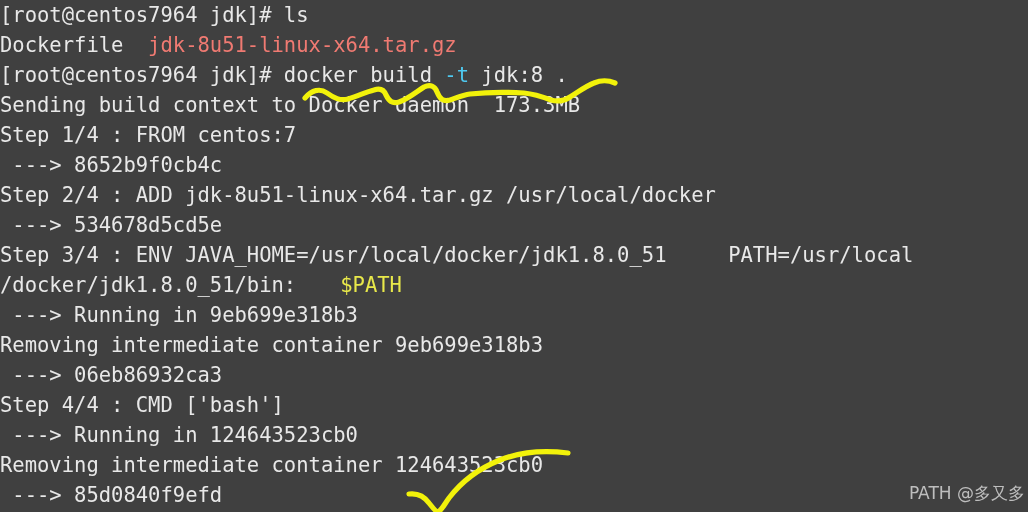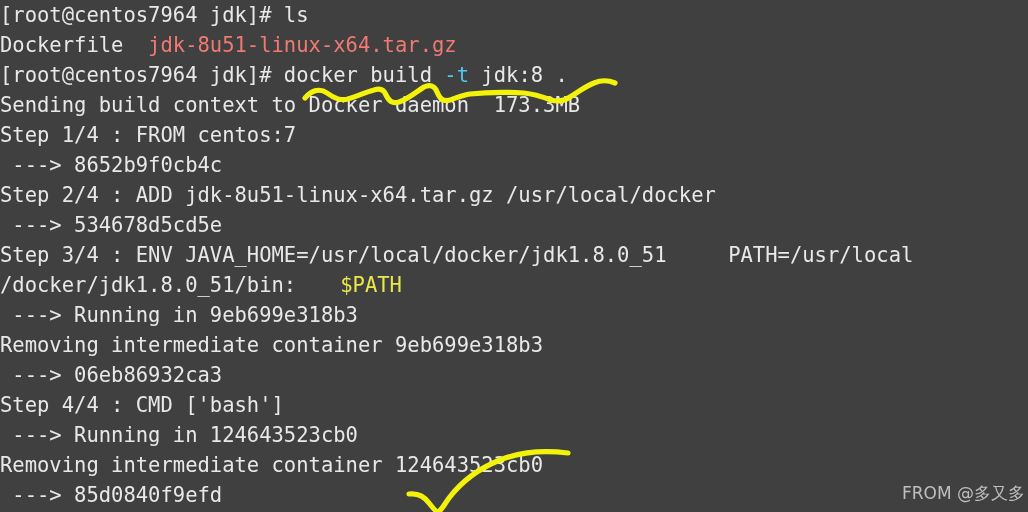--- a/index.html
+++ b/index.html
@@ -81,15 +81,15 @@
 
   <div id="lines"><div class="ln"><span class="c-white">[root@centos7964 jdk]# ls</span></div><div class="ln"><span class="c-white">Dockerfile  </span><span class="c-red">jdk-8u51-linux-x64.tar.gz</span></div><div class="ln"><span class="c-white">[root@centos7964 jdk]# docker build </span><span class="c-cyan">-t</span><span class="c-white"> jdk:8 .</span></div><div class="ln"><span class="c-white">Sending build context to Docker daemon  173.3MB</span></div><div class="ln"><span class="c-white">Step 1/4 : FROM centos:7</span></div><div class="ln"><span class="c-white"> ---&gt; 8652b9f0cb4c</span></div><div class="ln"><span class="c-white">Step 2/4 : ADD jdk-8u51-linux-x64.tar.gz /usr/local/docker</span></div><div class="ln"><span class="c-white"> ---&gt; 534678d5cd5e</span></div><div class="ln"><span class="c-white">Step 3/4 : ENV JAVA_HOME=/usr/local/docker/jdk1.8.0_51     PATH=/usr/local</span></div><div class="ln"><span class="c-white">/docker/jdk1.8.0_51/bin:</span><span class="c-yellow">$PATH</span></div><div class="ln"><span class="c-white"> ---&gt; Running in 9eb699e318b3</span></div><div class="ln"><span class="c-white">Removing intermediate container 9eb699e318b3</span></div><div class="ln"><span class="c-white"> ---&gt; 06eb86932ca3</span></div><div class="ln"><span class="c-white">Step 4/4 : CMD ['bash']</span></div><div class="ln"><span class="c-white"> ---&gt; Running in 124643523cb0</span></div><div class="ln"><span class="c-white">Removing intermediate container 124643523cb0</span></div><div class="ln"><span class="c-white"> ---&gt; 85d0840f9efd</span></div><div class="ln"></div></div>
 
   <div id="annotations">
     <svg viewBox="0 0 1028 512" xmlns="http://www.w3.org/2000/svg">
       <path class="ink" d="M 305 98 C 312 90 320 88 327 93 C 334 98 340 101 348 99 C 358 96 366 92 374 90 C 380 88 384 90 386 95 C 389 101 392 104 399 102 C 408 99 416 92 424 87 C 430 84 435 86 437 92 C 440 99 443 102 450 100 C 456 98 463 95 470 94 C 488 92 506 92 524 93 C 534 94 543 97 551 100 C 558 102 564 101 570 97 C 578 92 586 86 594 83 C 601 80 608 80 615 83"></path>
       <path class="ink" d="M 409 494 C 417 493 424 496 429 503 C 433 508 436 512 438 512 C 441 511 444 505 449 498 C 462 481 480 468 500 460 C 520 452 544 450 568 453"></path>
     </svg>
   </div>
 
-  <div id="watermark">FROM @多又多</div>
+  <div id="watermark">PATH @多又多</div>
 
 </div>
 
 </body></html>

